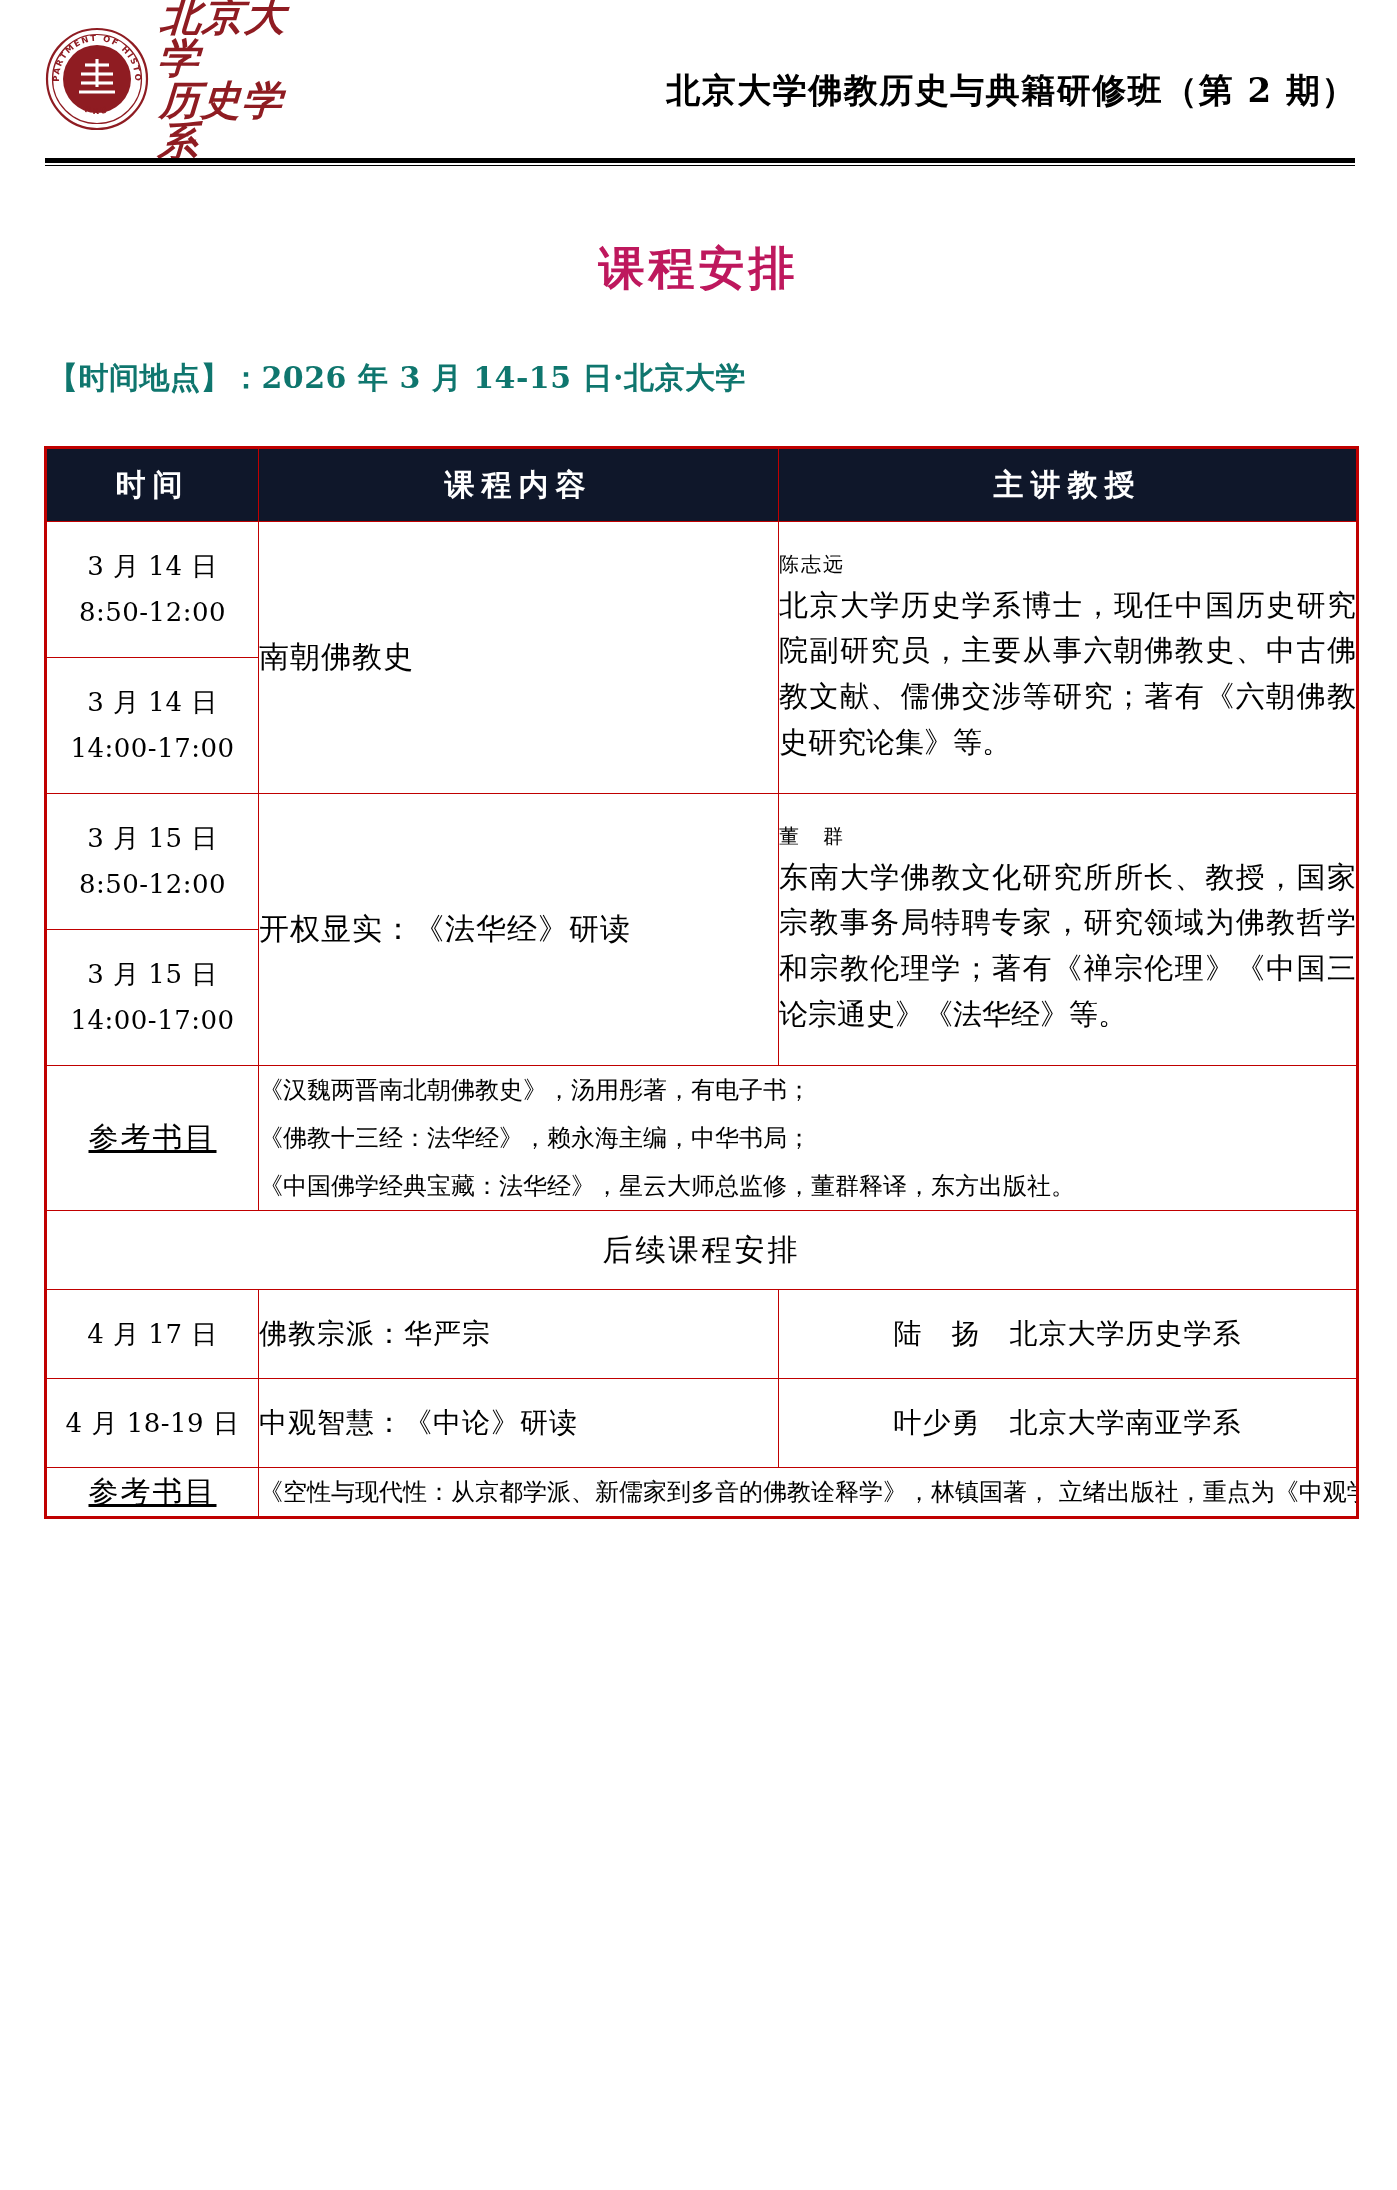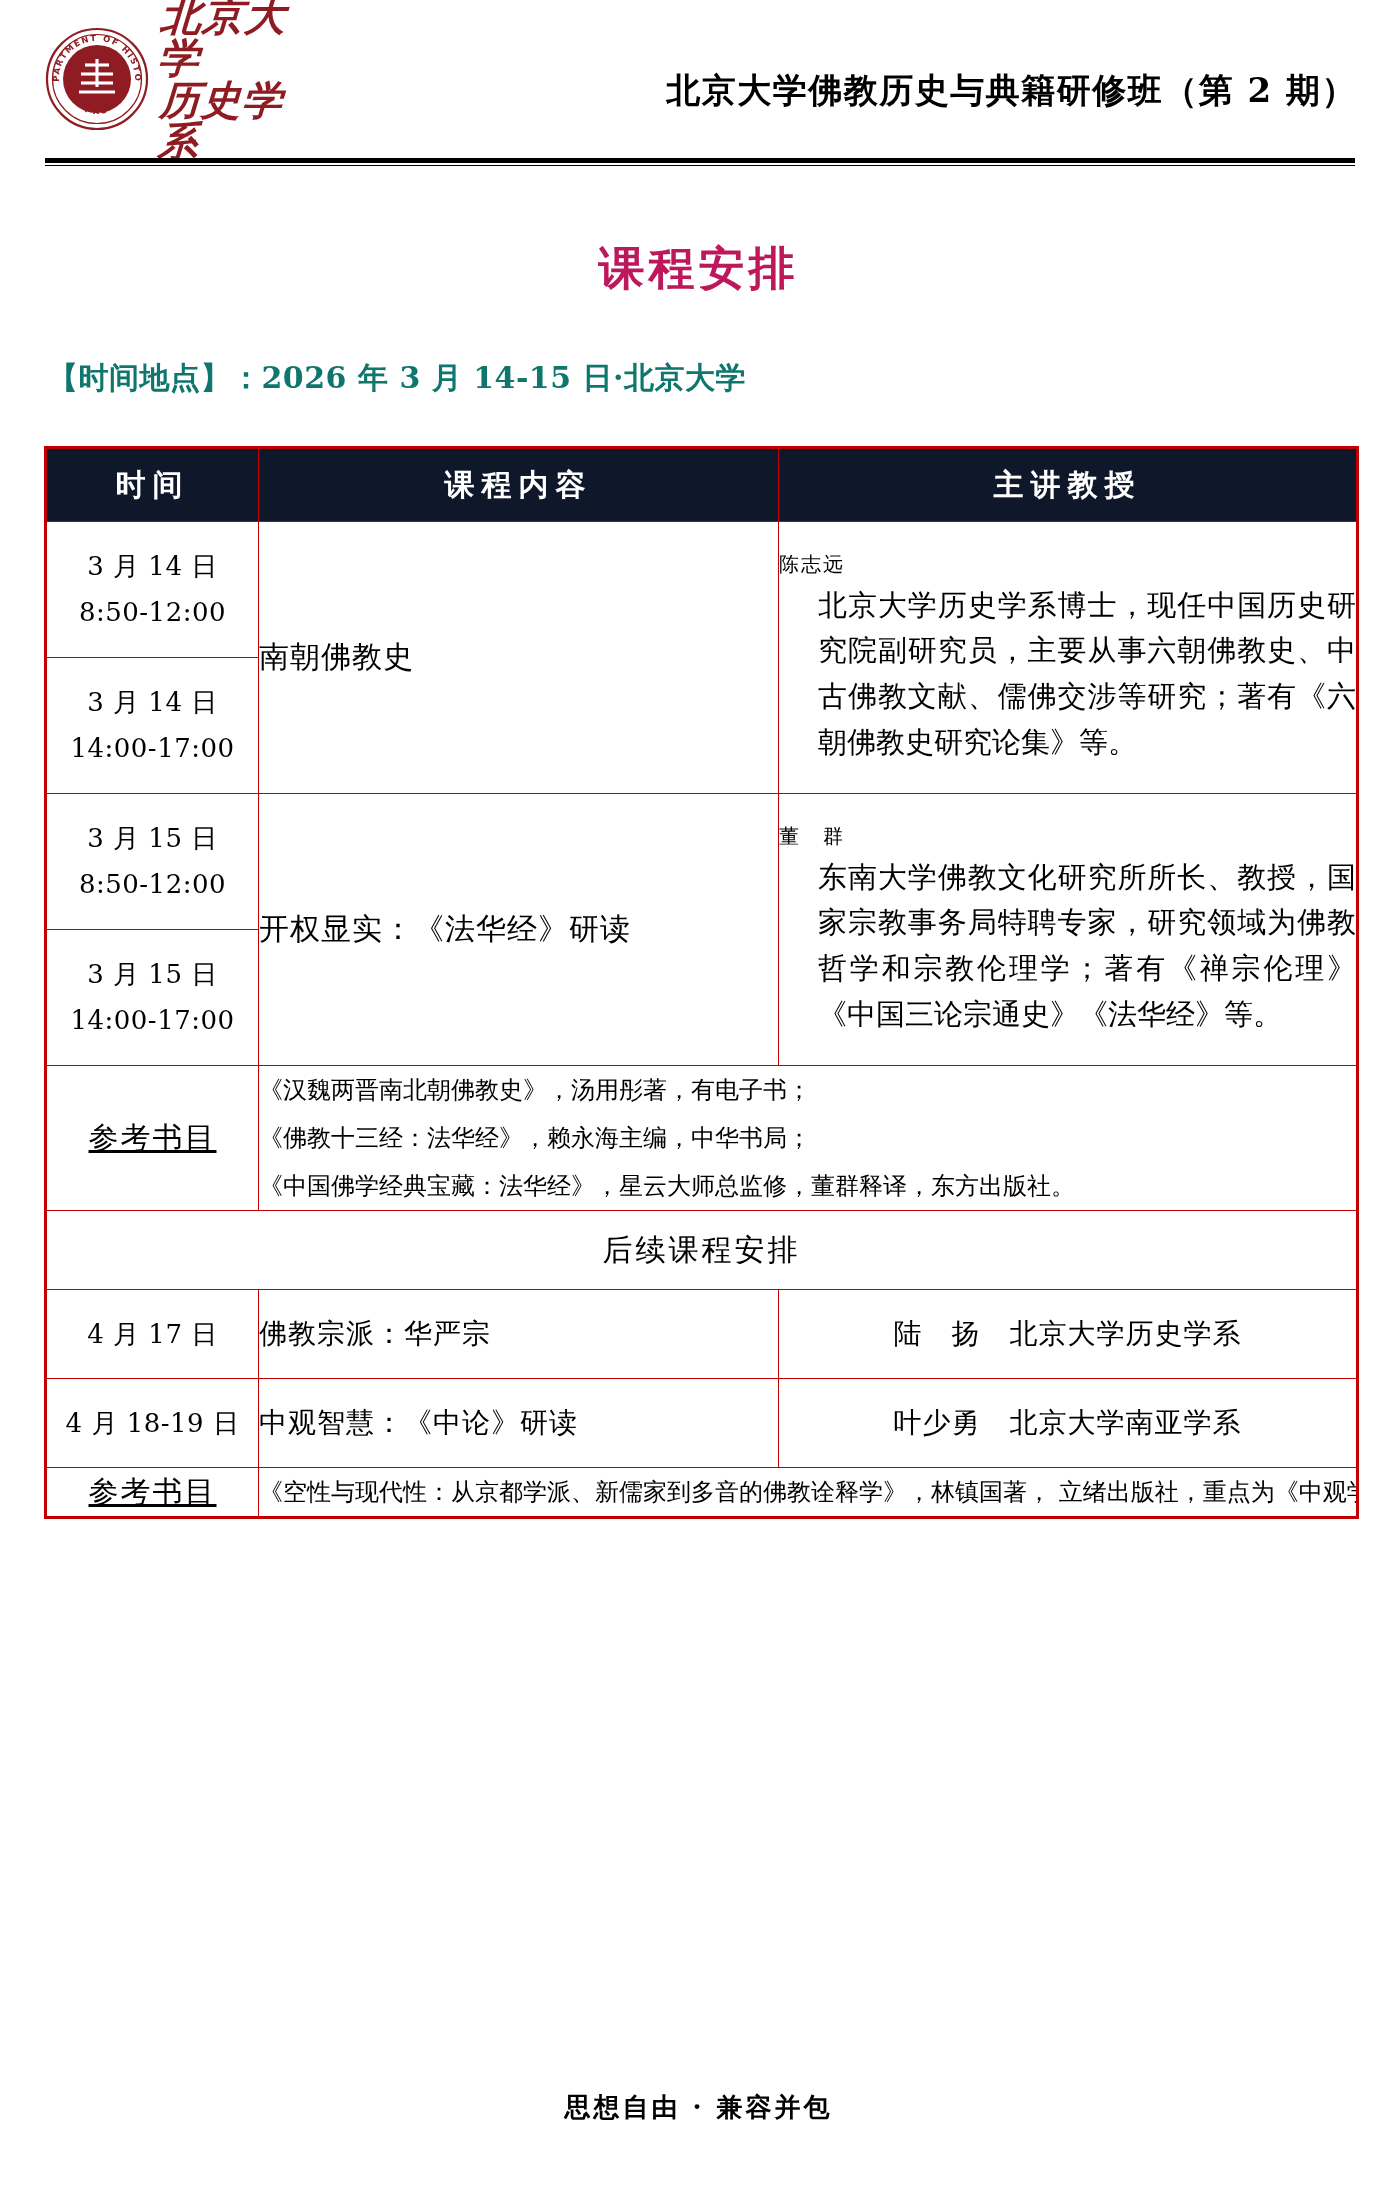--- a/index.html
+++ b/index.html
@@ -175,21 +175,21 @@
     text-justify: inter-ideograph;
   }
   .prof-name {
     display: block;
     text-align: left;
     font-size: 20px;
     letter-spacing: 2px;
     margin-bottom: 2px;
     white-space: pre;
   }
-  .prof-bio { display: block; margin-left: 39px; }
+  .prof-bio { display: block; }
 
   .ref-label {
     text-align: center;
     font-size: 30px;
     letter-spacing: 2px;
     font-family: "DejaVu Serif", "Liberation Serif", serif;
     text-decoration: underline;
   }
   .ref-body {
     font-family: "DejaVu Serif", "Liberation Serif", serif;
@@ -384,15 +384,14 @@
         <td class="ref-body-2" colspan="2">
           <span class="rl">《空性与现代性：从京都学派、新儒家到多音的佛教诠释学》，林镇国著，</span>
           <span class="rl">立绪出版社，重点为《中观学的洋格义》一章；</span>
           
         </td>
       </tr>
 
     </tbody>
   </table>
 
-  <div class="footer">思想自由 · 兼容并包</div>
 
 </div>
 
 </body></html>

